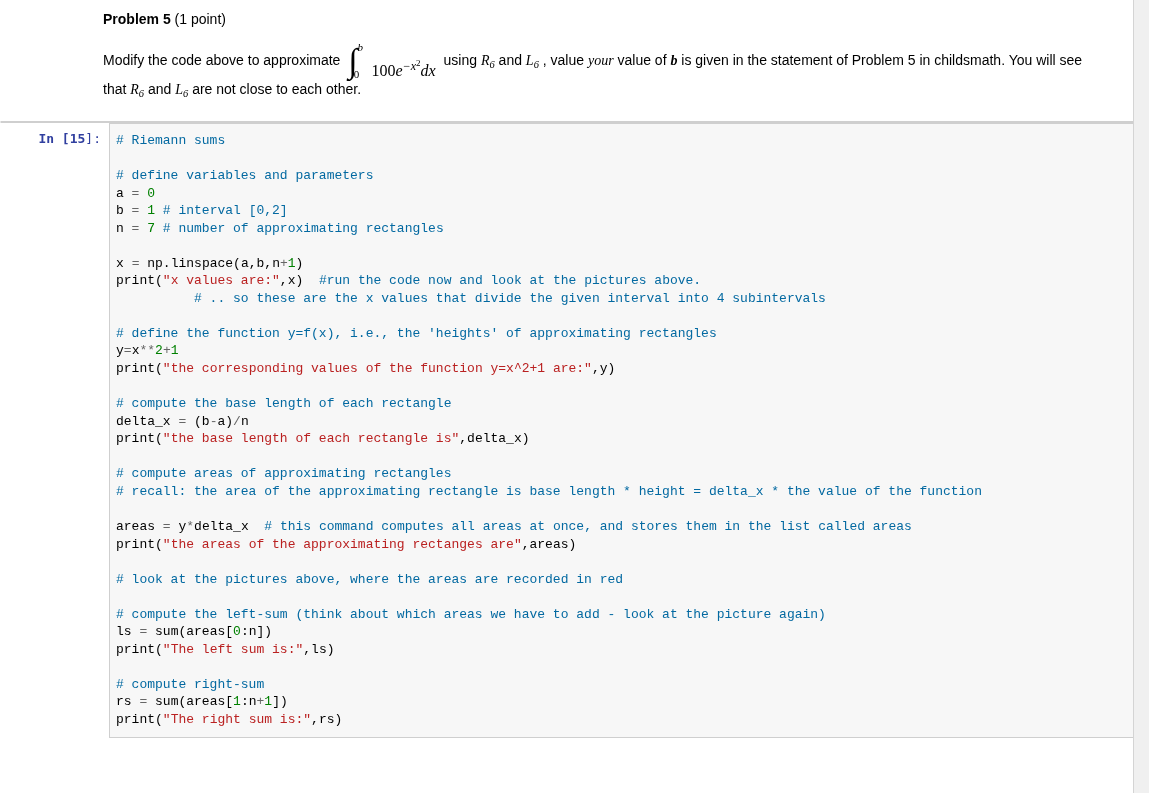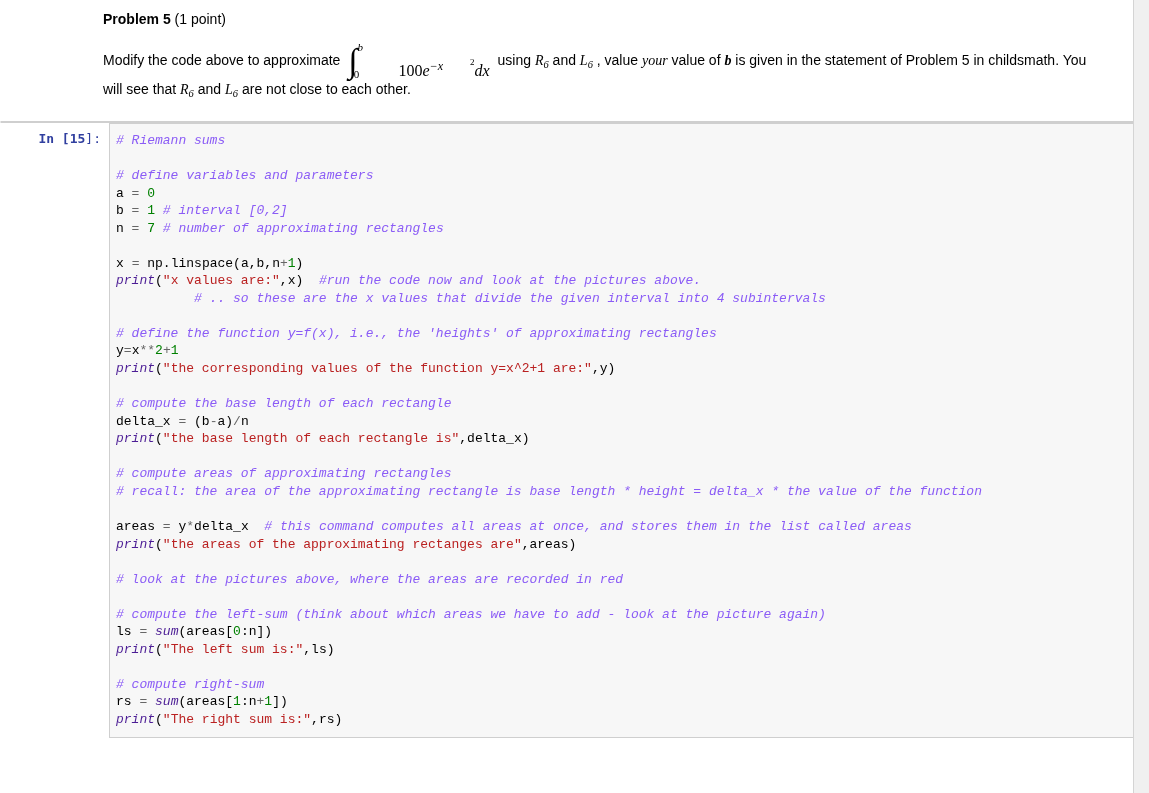--- a/index.html
+++ b/index.html
@@ -74,21 +74,21 @@
 
   .code-cell .prompt {
     font-family: monospace;
     margin-left: 12px;
   }
 
   .problem-title { font-weight: bold; display: inline; }
   .points { font-weight: normal; }
 
   .mathit { font-family: "Times New Roman", serif; font-style: italic; }
-  .mathrm { font-family: "Times New Roman", serif; margin-left: 27px; }
+  .mathrm { font-family: "Times New Roman", serif; }
   .sub { font-size: 0.75em; vertical-align: -0.25em; font-family: "Times New Roman", serif; }
   .sup { font-size: 0.75em; vertical-align: 0.5em; font-family: "Times New Roman", serif; }
   .bvar { font-family: "Times New Roman", serif; font-weight: bold; font-style: italic; }
 
   .integral-block {
     display: inline-block;
     vertical-align: middle;
     position: relative;
     padding: 0 4px;
     text-align: center;
@@ -118,24 +118,24 @@
   }
   .integrand {
     font-family: "Times New Roman", serif;
     font-size: 16px;
     display: inline-block;
     vertical-align: middle;
     padding-left: 10px;
   }
 
   
-  .c  { color: #8b5cf6; font-style: italic; }  
+  .c  { color: #0369a1; }  
   .s  { color: #ba2121; }                       
   .o  { color: #666666; }                       
-  .nb { color: #4c1d95; font-style: italic; }                       
+  .nb { color: #000000; }                       
   .mi { color: #008000; }                       
   .n  { color: #000000; }                       
   .p  { color: #000000; }                       
 
   .rightedge {
     position: fixed;
     top: 0;
     right: 0;
     width: 16px;
     height: 100%;

